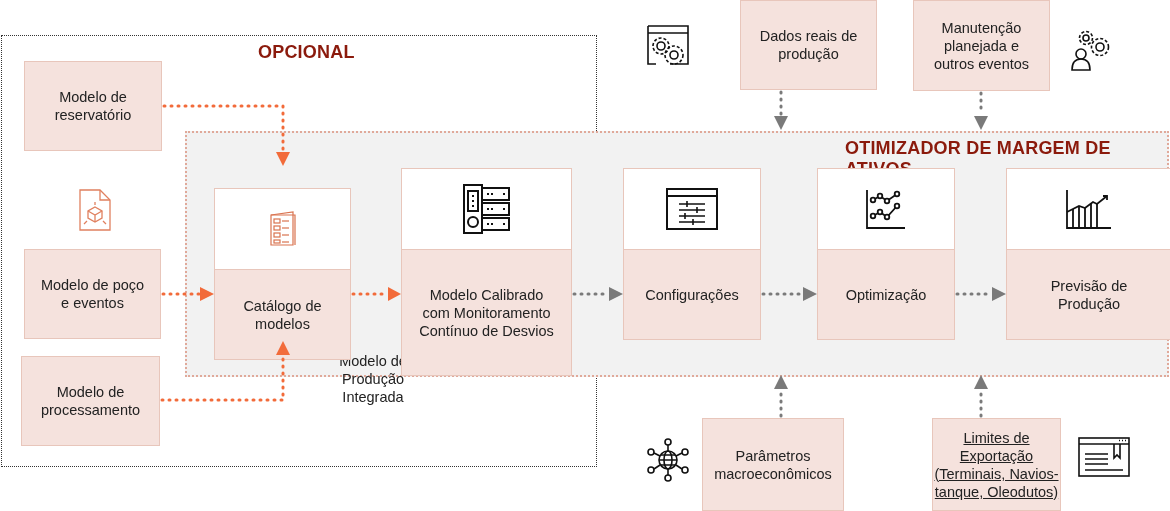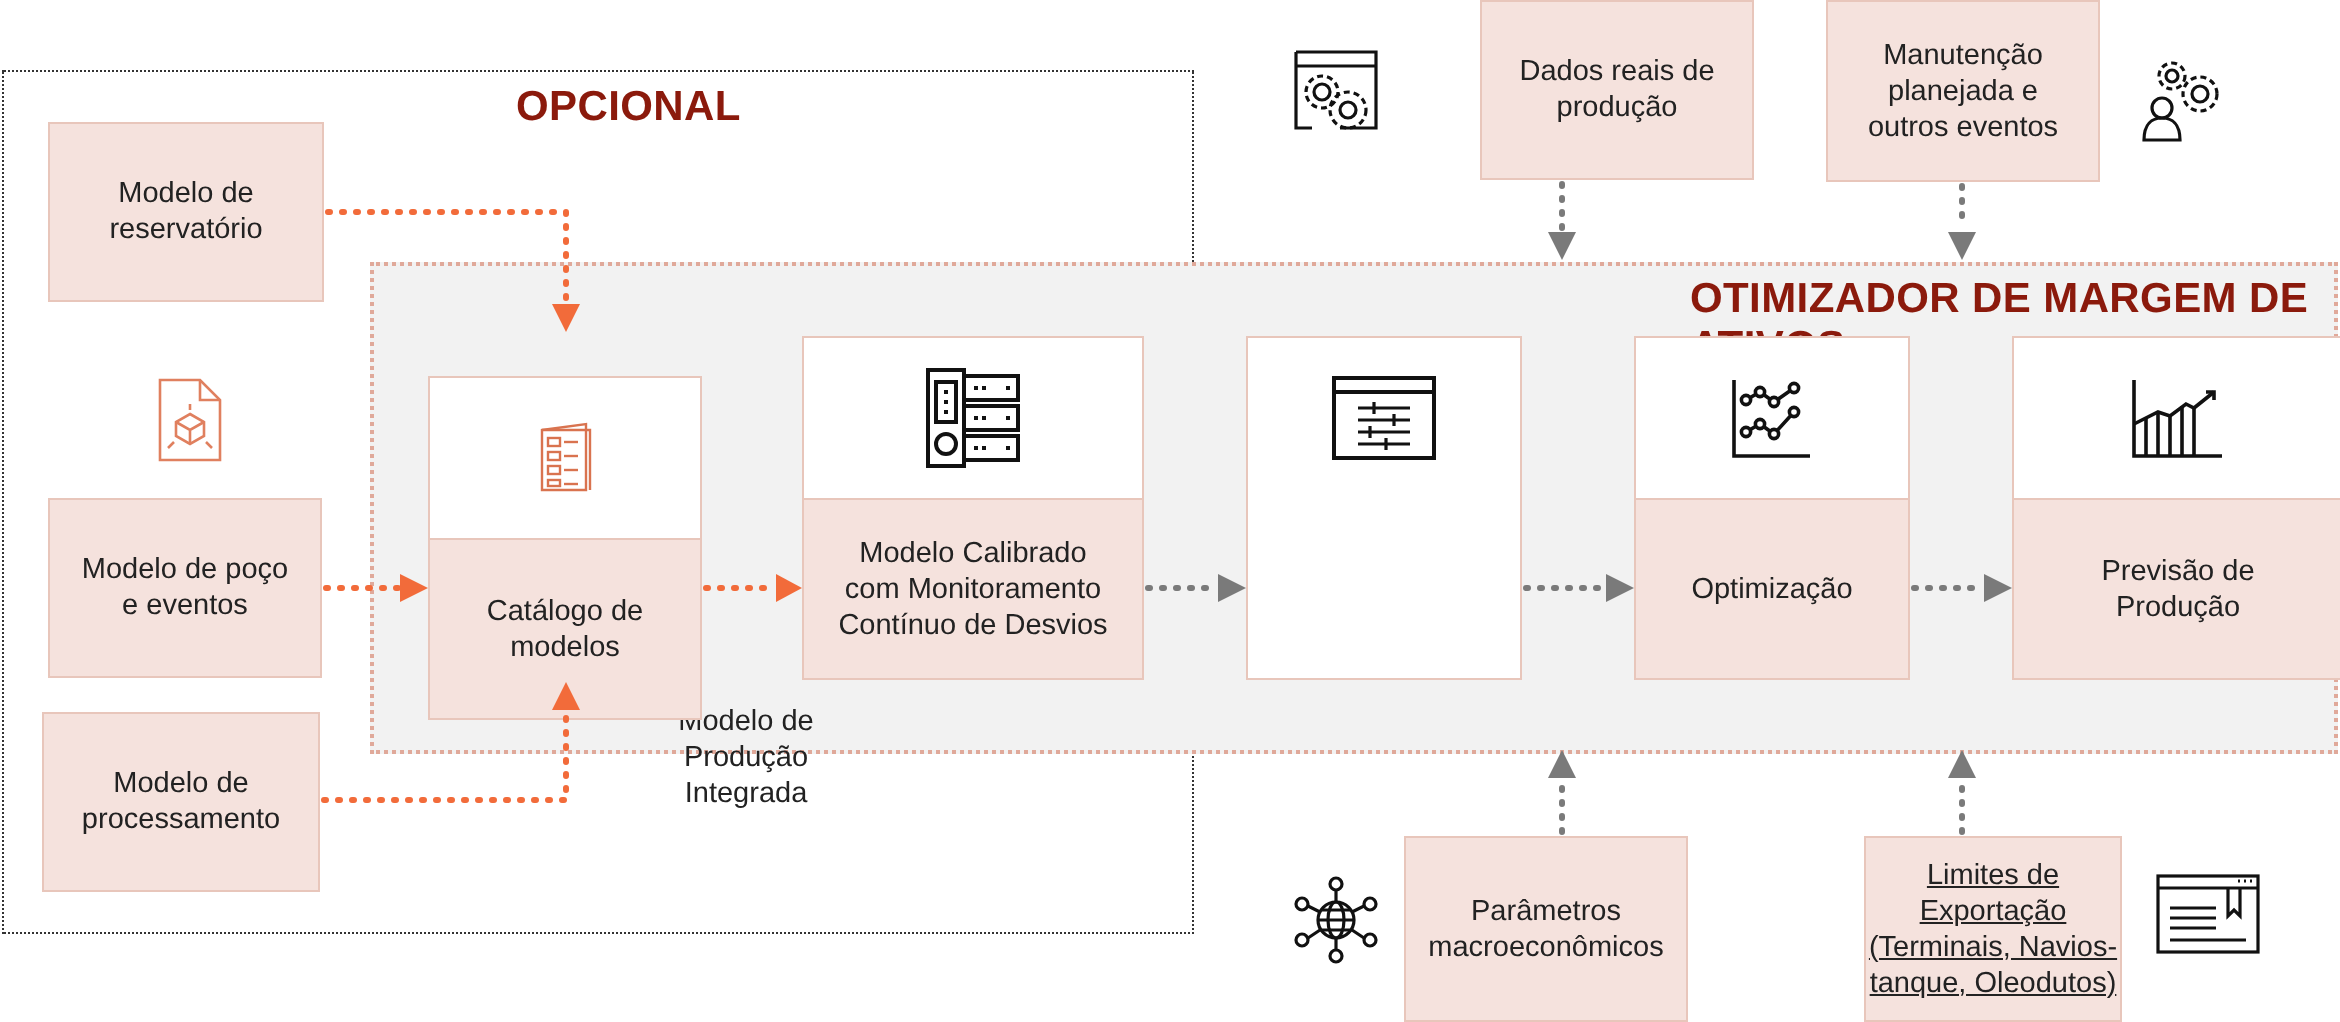--- a/index.html
+++ b/index.html
@@ -3,21 +3,21 @@
 <meta charset="utf-8">
 <style>
   html, body { margin:0; padding:0; background:#ffffff; }
   body { width:1170px; height:511px; position:relative; overflow:hidden;
          font-family:"Liberation Sans", "DejaVu Sans", sans-serif; color:#222; }
   .abs { position:absolute; }
   .optional-frame { left:1px; top:35px; width:596px; height:432px;
                     border:1.5px dotted #333; box-sizing:border-box; }
   .optimizer-frame { left:185px; top:131px; width:984px; height:246px;
                      border:2px dotted #e0a99a; background:#f2f2f2; box-sizing:border-box; }
-  .section-title { font-weight:bold; color:#8b1a0c; font-size:21px; letter-spacing:0.2px; }
+  .section-title { font-weight:bold; color:#8b1a0c; font-size:18px; letter-spacing:0.2px; }
   .pbox { background:#f5e2dd; border:1px solid #e8c6bb; box-sizing:border-box;
           display:flex; align-items:center; justify-content:center; text-align:center;
           font-size:14.5px; line-height:18px; color:#222; white-space:pre-line; }
   .card { background:#ffffff; border:1px solid #e8c6bb; box-sizing:border-box; }
   .card .top { position:absolute; left:0; right:0; top:0; height:80px;
                display:flex; align-items:center; justify-content:center; }
   .card .bottom { position:absolute; left:0; right:0; top:80px; bottom:0; background:#f5e2dd;
                   border-top:1px solid #e8c6bb; display:flex; align-items:center; justify-content:center;
                   text-align:center; font-size:14.5px; line-height:18px; white-space:pre-line; }
   .label { font-size:14.5px; line-height:18px; text-align:center; white-space:pre-line; }
@@ -65,21 +65,21 @@
       <rect x="6" y="24" width="6" height="4"></rect>
         <path d="M14 26 H21"></path>
       <rect x="6" y="31" width="6" height="3"></rect>
         <path d="M14 33 H21"></path>
     </svg>
   </div>
   <div class="bottom">Catálogo de
 modelos</div>
 </div>
 
-<div class="abs card" style="left:401px; top:168px; width:171px; height:172px;">
+<div class="abs card" style="left:401px; top:168px; width:171px; height:208px;">
   <div class="top">
     <svg width="50" height="52" viewBox="0 0 50 52" fill="none" stroke="#111" stroke-width="2">
       <rect x="2" y="2" width="18" height="48"></rect>
       <rect x="6" y="8" width="10" height="20"></rect>
       <path d="M11 12 V14 M11 17 V19 M11 22 V24"></path>
       <circle cx="11" cy="39" r="5"></circle>
       <rect x="20" y="5" width="27" height="12"></rect>
         <rect x="20" y="20" width="27" height="12"></rect>
         <rect x="20" y="35" width="27" height="12"></rect>
       <path d="M25 11 H33 M41 11 H43 M25 26 H33 M41 26 H43 M25 41 H33 M41 41 H43" stroke-dasharray="2 2"></path>
@@ -92,20 +92,21 @@
 
 <div class="abs card" style="left:623px; top:168px; width:138px; height:172px;">
   <div class="top">
     <svg width="54" height="44" viewBox="0 0 54 44" fill="none" stroke="#111" stroke-width="2">
       <rect x="2" y="2" width="50" height="40"></rect>
         <path d="M2 9 H52"></path>
       <path d="M14 17 H40 M14 23 H40 M14 29 H40 M14 35 H40" stroke-width="1.6"></path>
       <path d="M22 14 V20 M32 20 V26 M20 26 V32 M28 32 V38" stroke-width="1.6"></path>
     </svg>
   </div>
+  <div class="bottom">Configurações</div>
 </div>
 
 <div class="abs card" style="left:817px; top:168px; width:138px; height:172px;">
   <div class="top">
     <svg width="42" height="42" viewBox="0 0 42 42" fill="none" stroke="#111" stroke-width="1.8">
       <path d="M2 2 V40 H40"></path>
       <path d="M8 12 L15 8 L22 13 L32 6 M8 28 L15 24 L22 29 L32 18"></path>
       <circle cx="8" cy="12" r="2.3" fill="#fff"></circle>
         <circle cx="15" cy="8" r="2.3" fill="#fff"></circle>
         <circle cx="22" cy="13" r="2.3" fill="#fff"></circle>

